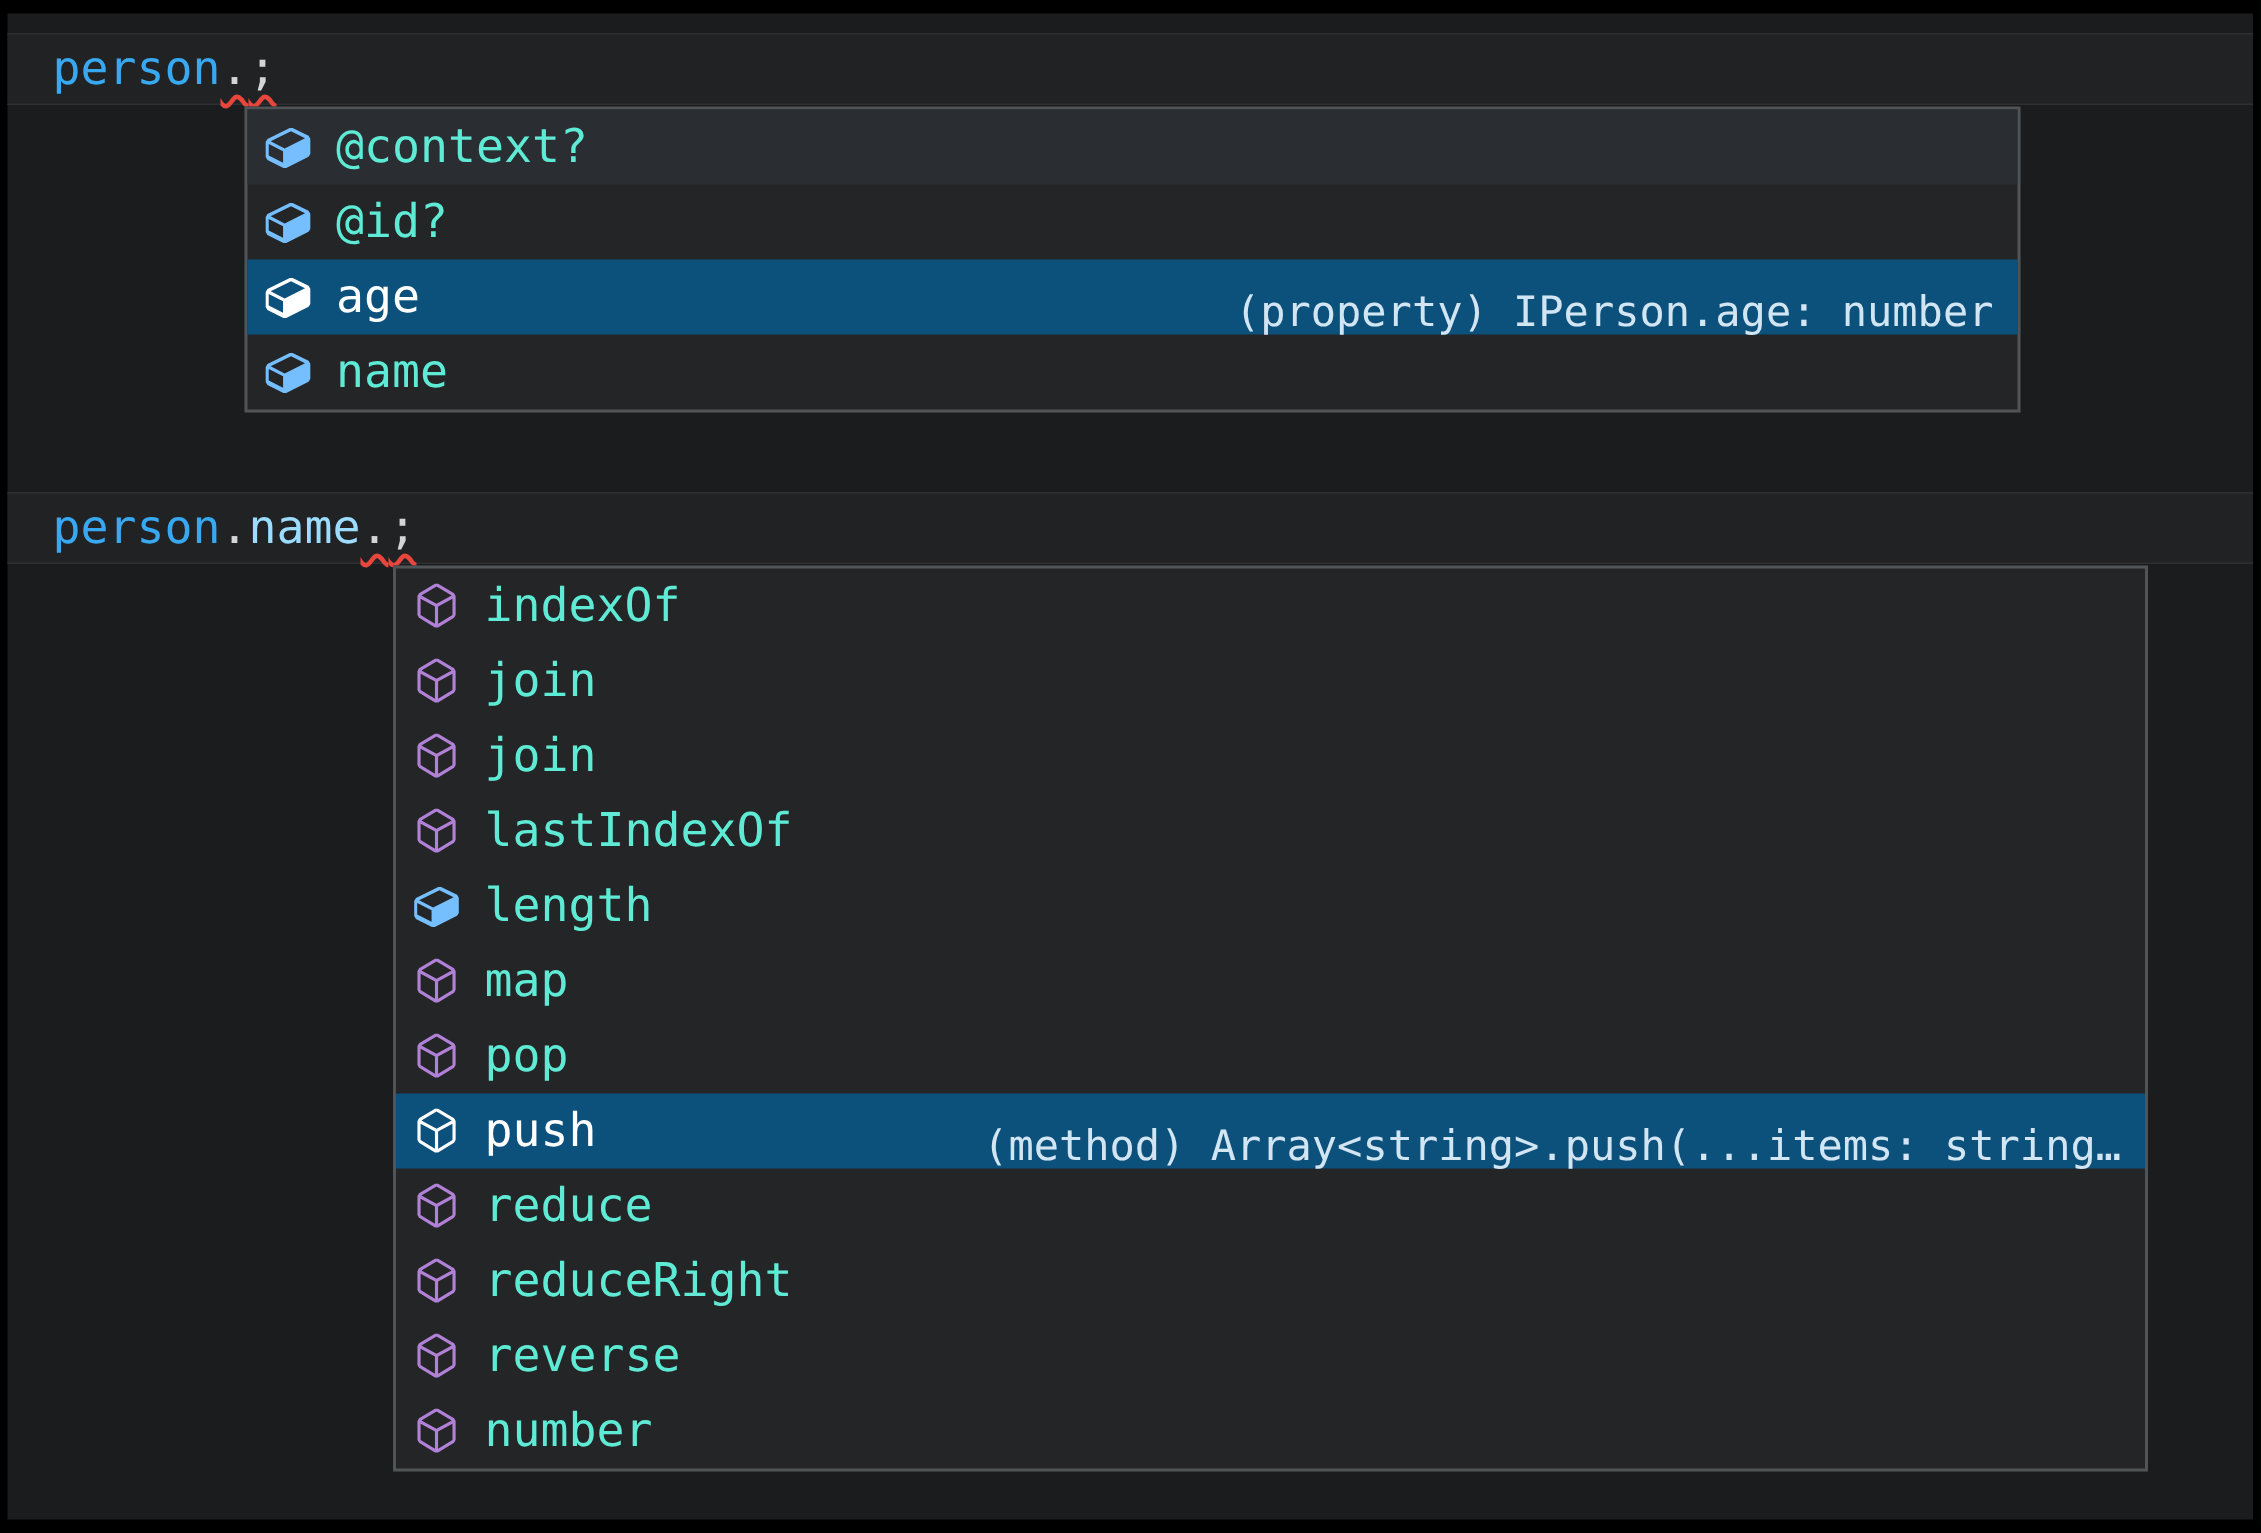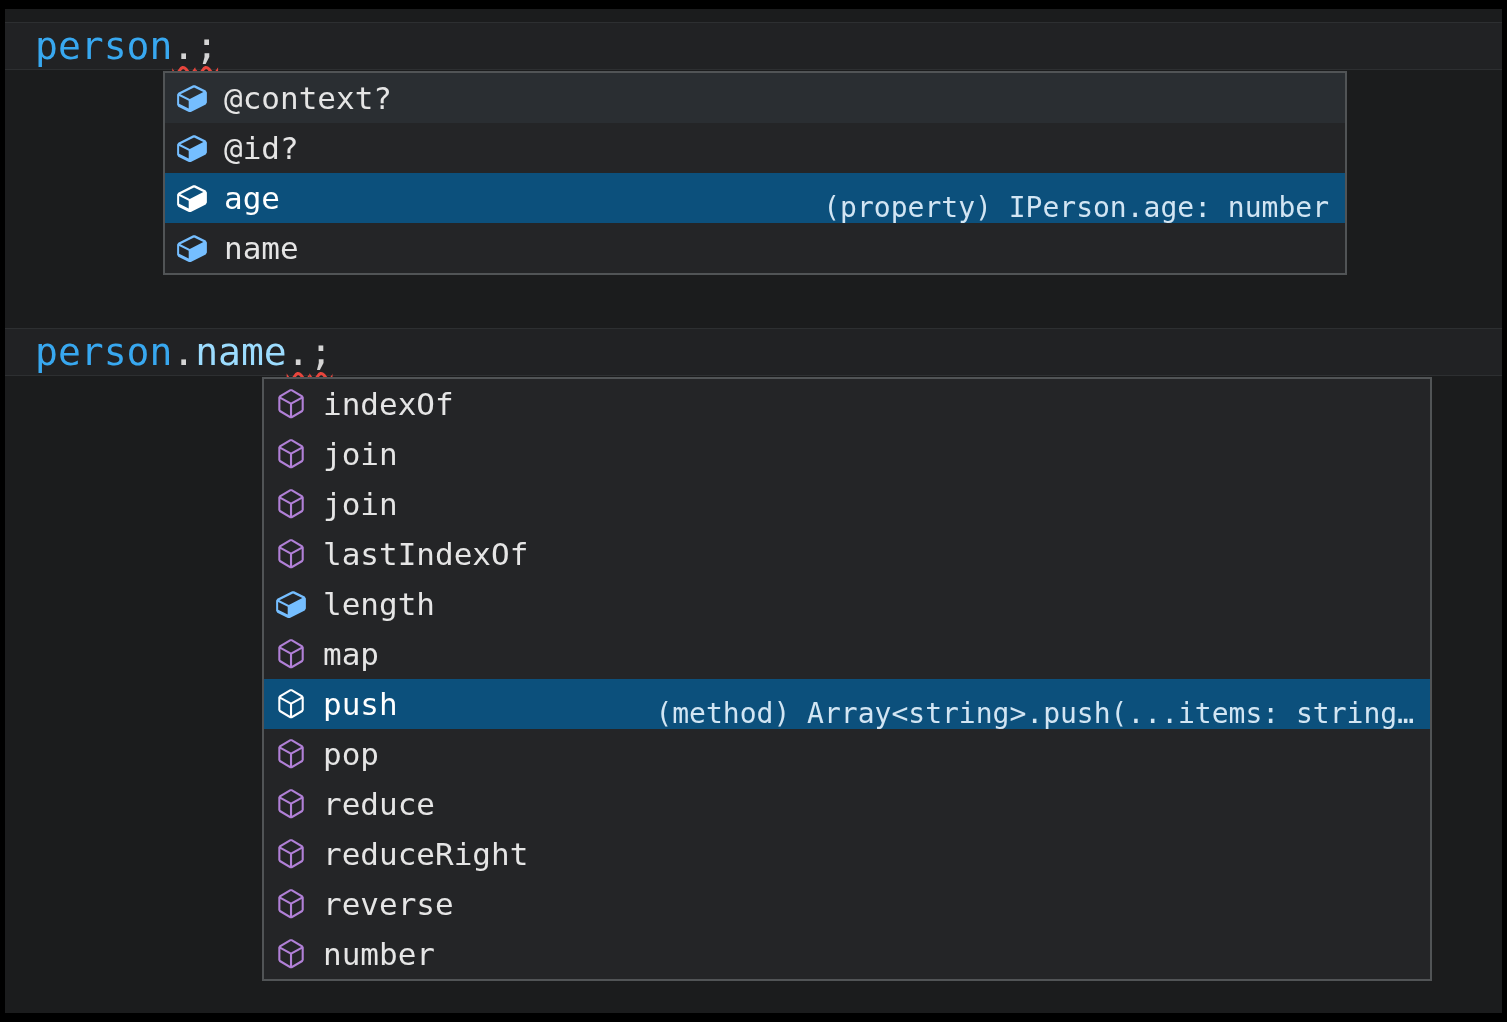--- a/index.html
+++ b/index.html
@@ -12,21 +12,21 @@
     position:absolute; left:5px; top:9px; right:5px; bottom:9px;
     background:#1b1c1d;
   }
   
   .code-strip {
     position:absolute; left:5px; right:5px; height:48px;
     background:#212224;
     border-top:1px solid #2d2f31; border-bottom:1px solid #2d2f31;
     box-sizing:border-box;
     display:flex; align-items:center; padding-left:30px;
-    font-size:38px; line-height:46px; white-space:pre;
+    font-size:31px; line-height:46px; white-space:pre;
   }
   #strip1 { top:22px; }
   #strip2 { top:328px; }
   .squiggle {
     text-decoration-line:underline;
     text-decoration-style:wavy;
     text-decoration-color:var(--err,#e8453c);
     text-decoration-thickness:2.5px;
     text-underline-offset:7px;
     text-decoration-skip-ink:none;
@@ -38,21 +38,21 @@
   }
   #suggest1 { left:163px; top:71px;  width:1184px; }
   #suggest2 { left:262px; top:377px; width:1170px; }
   .row {
     height:50px; display:flex; align-items:center;
     padding:0 16px 0 10px; box-sizing:border-box; cursor:pointer;
   }
   .row.hover    { background:var(--hov,#2a2e32); }
   .row.selected { background:var(--sel,#0c507c);align-items:center; }
   .row svg { width:34px; height:34px; margin-right:15px; flex:none; }
-  .label { font-size:31px; color:#e5e5e5; white-space:pre; }
+  .label { font-size:31px; color:#5eead4; white-space:pre; }
   .row.selected .label { color:#ffffff; }
   .detail {
     margin-left:auto; font-size:28px; color:#a8adb2;
     white-space:pre; overflow:hidden;margin-top:18px;
   }
   .row.selected .detail { color:#d2e5f3; }
 </style>
 </head>
 <body>
 
@@ -121,32 +121,32 @@
           <path d="M14.45 4.5l-5-2.5h-.9l-7 3.5-.55.9v4.775l.55.9 5 2.5h.9l7-3.5.55-.9V5.4l-.55-.9zm-8 8.45l-4.5-2.25V7.075l4.5 2.25v3.625zm.5-4.5L2.56 6.225l6.39-3.195 4.39 2.195-6.39 3.225zm6.5-.55l-4.5 2.25v3.625l4.5-2.25V7.9z" fill="#75BEFF"></path>
         </svg>
         <span class="label">length</span>
       </div>
       <div class="row">
         <svg viewBox="0 0 16 16">
           <path d="M13.51 4l-5-3h-1l-5 3-.49.86v6l.49.85 5 3h1l5-3 .49-.85v-6L13.51 4zm-6 9.56l-4.5-2.7V5.7l4.5 2.45v5.41zM3.27 4.7l4.74-2.84 4.74 2.84-4.74 2.59L3.27 4.7zm9.74 6.16l-4.5 2.7V8.15l4.5-2.45v5.16z" fill="#B180D7"></path>
         </svg>
         <span class="label">map</span>
       </div>
+      <div class="row">
+        <svg viewBox="0 0 16 16">
+          <path d="M13.51 4l-5-3h-1l-5 3-.49.86v6l.49.85 5 3h1l5-3 .49-.85v-6L13.51 4zm-6 9.56l-4.5-2.7V5.7l4.5 2.45v5.41zM3.27 4.7l4.74-2.84 4.74 2.84-4.74 2.59L3.27 4.7zm9.74 6.16l-4.5 2.7V8.15l4.5-2.45v5.16z" fill="#B180D7"></path>
+        </svg>
+        <span class="label">pop</span>
+      </div>
       <div class="row selected">
         <svg viewBox="0 0 16 16">
           <path d="M13.51 4l-5-3h-1l-5 3-.49.86v6l.49.85 5 3h1l5-3 .49-.85v-6L13.51 4zm-6 9.56l-4.5-2.7V5.7l4.5 2.45v5.41zM3.27 4.7l4.74-2.84 4.74 2.84-4.74 2.59L3.27 4.7zm9.74 6.16l-4.5 2.7V8.15l4.5-2.45v5.16z" fill="#FFFFFF"></path>
         </svg>
         <span class="label">push</span>
         <span class="detail">(method) Array&lt;string&gt;.push(...items: string…</span>
-      </div>
-      <div class="row">
-        <svg viewBox="0 0 16 16">
-          <path d="M13.51 4l-5-3h-1l-5 3-.49.86v6l.49.85 5 3h1l5-3 .49-.85v-6L13.51 4zm-6 9.56l-4.5-2.7V5.7l4.5 2.45v5.41zM3.27 4.7l4.74-2.84 4.74 2.84-4.74 2.59L3.27 4.7zm9.74 6.16l-4.5 2.7V8.15l4.5-2.45v5.16z" fill="#B180D7"></path>
-        </svg>
-        <span class="label">pop</span>
       </div>
       <div class="row">
         <svg viewBox="0 0 16 16">
           <path d="M13.51 4l-5-3h-1l-5 3-.49.86v6l.49.85 5 3h1l5-3 .49-.85v-6L13.51 4zm-6 9.56l-4.5-2.7V5.7l4.5 2.45v5.41zM3.27 4.7l4.74-2.84 4.74 2.84-4.74 2.59L3.27 4.7zm9.74 6.16l-4.5 2.7V8.15l4.5-2.45v5.16z" fill="#B180D7"></path>
         </svg>
         <span class="label">reduce</span>
       </div>
       <div class="row">
         <svg viewBox="0 0 16 16">
           <path d="M13.51 4l-5-3h-1l-5 3-.49.86v6l.49.85 5 3h1l5-3 .49-.85v-6L13.51 4zm-6 9.56l-4.5-2.7V5.7l4.5 2.45v5.41zM3.27 4.7l4.74-2.84 4.74 2.84-4.74 2.59L3.27 4.7zm9.74 6.16l-4.5 2.7V8.15l4.5-2.45v5.16z" fill="#B180D7"></path>

